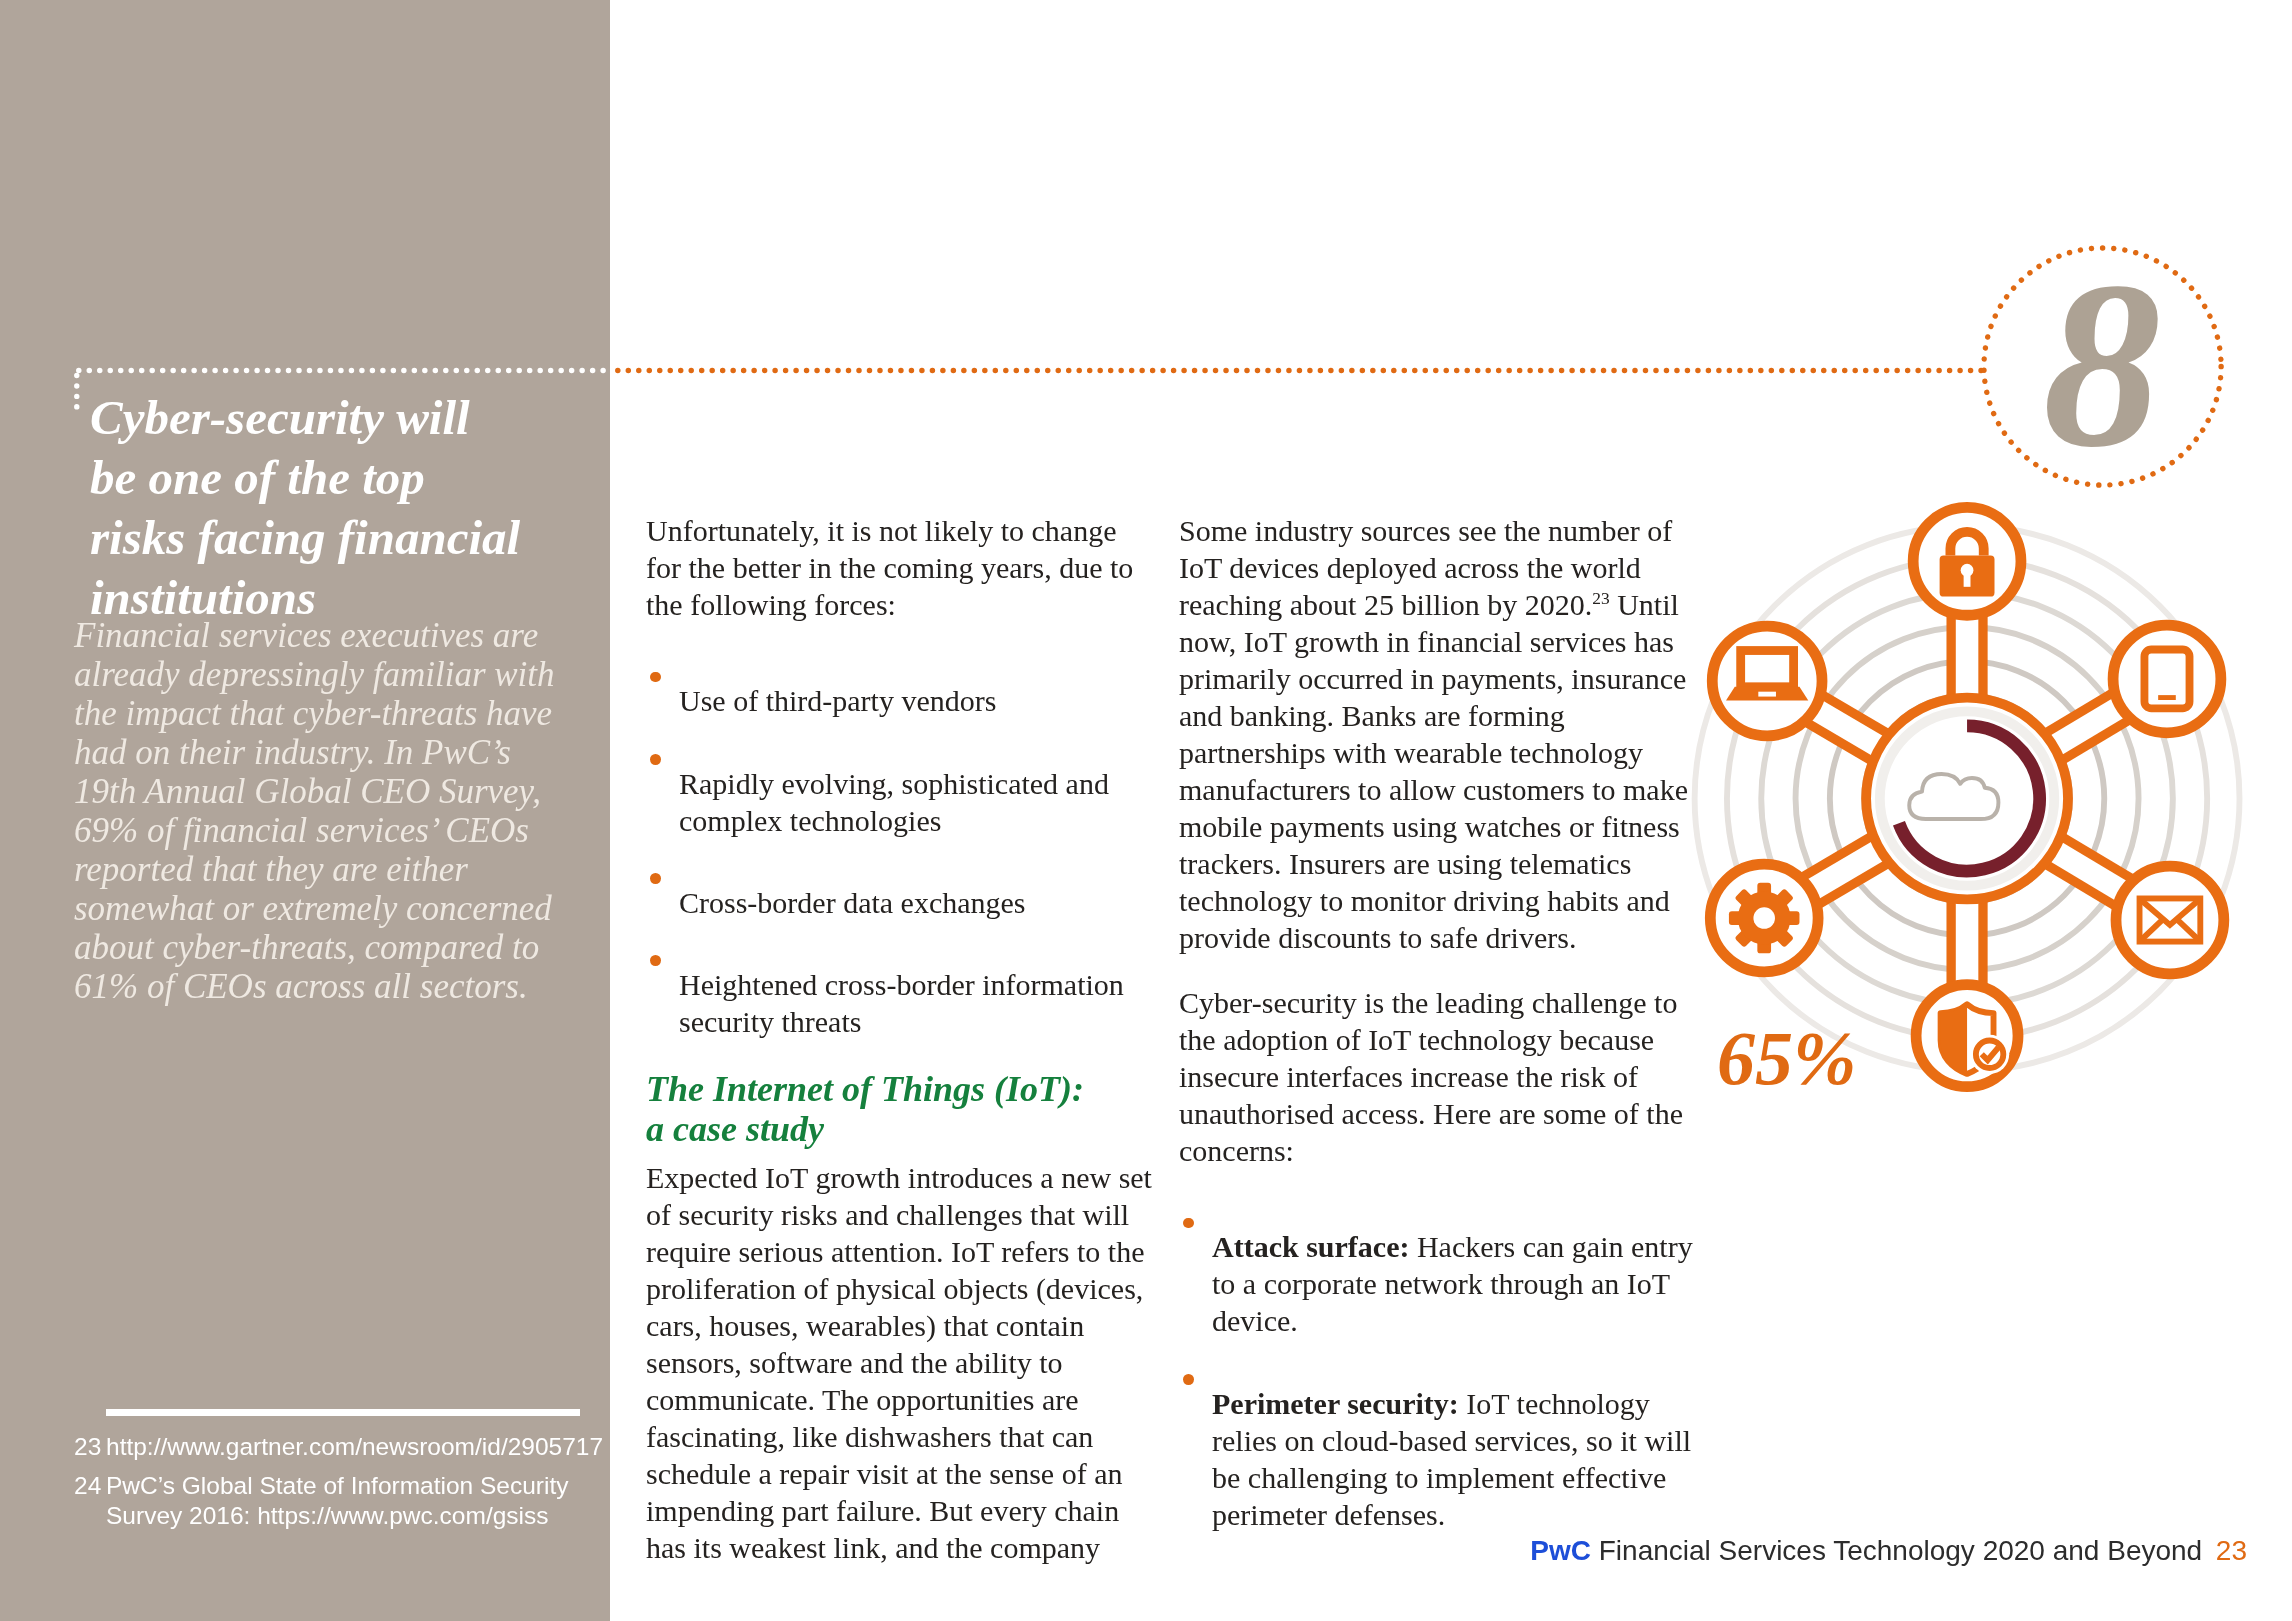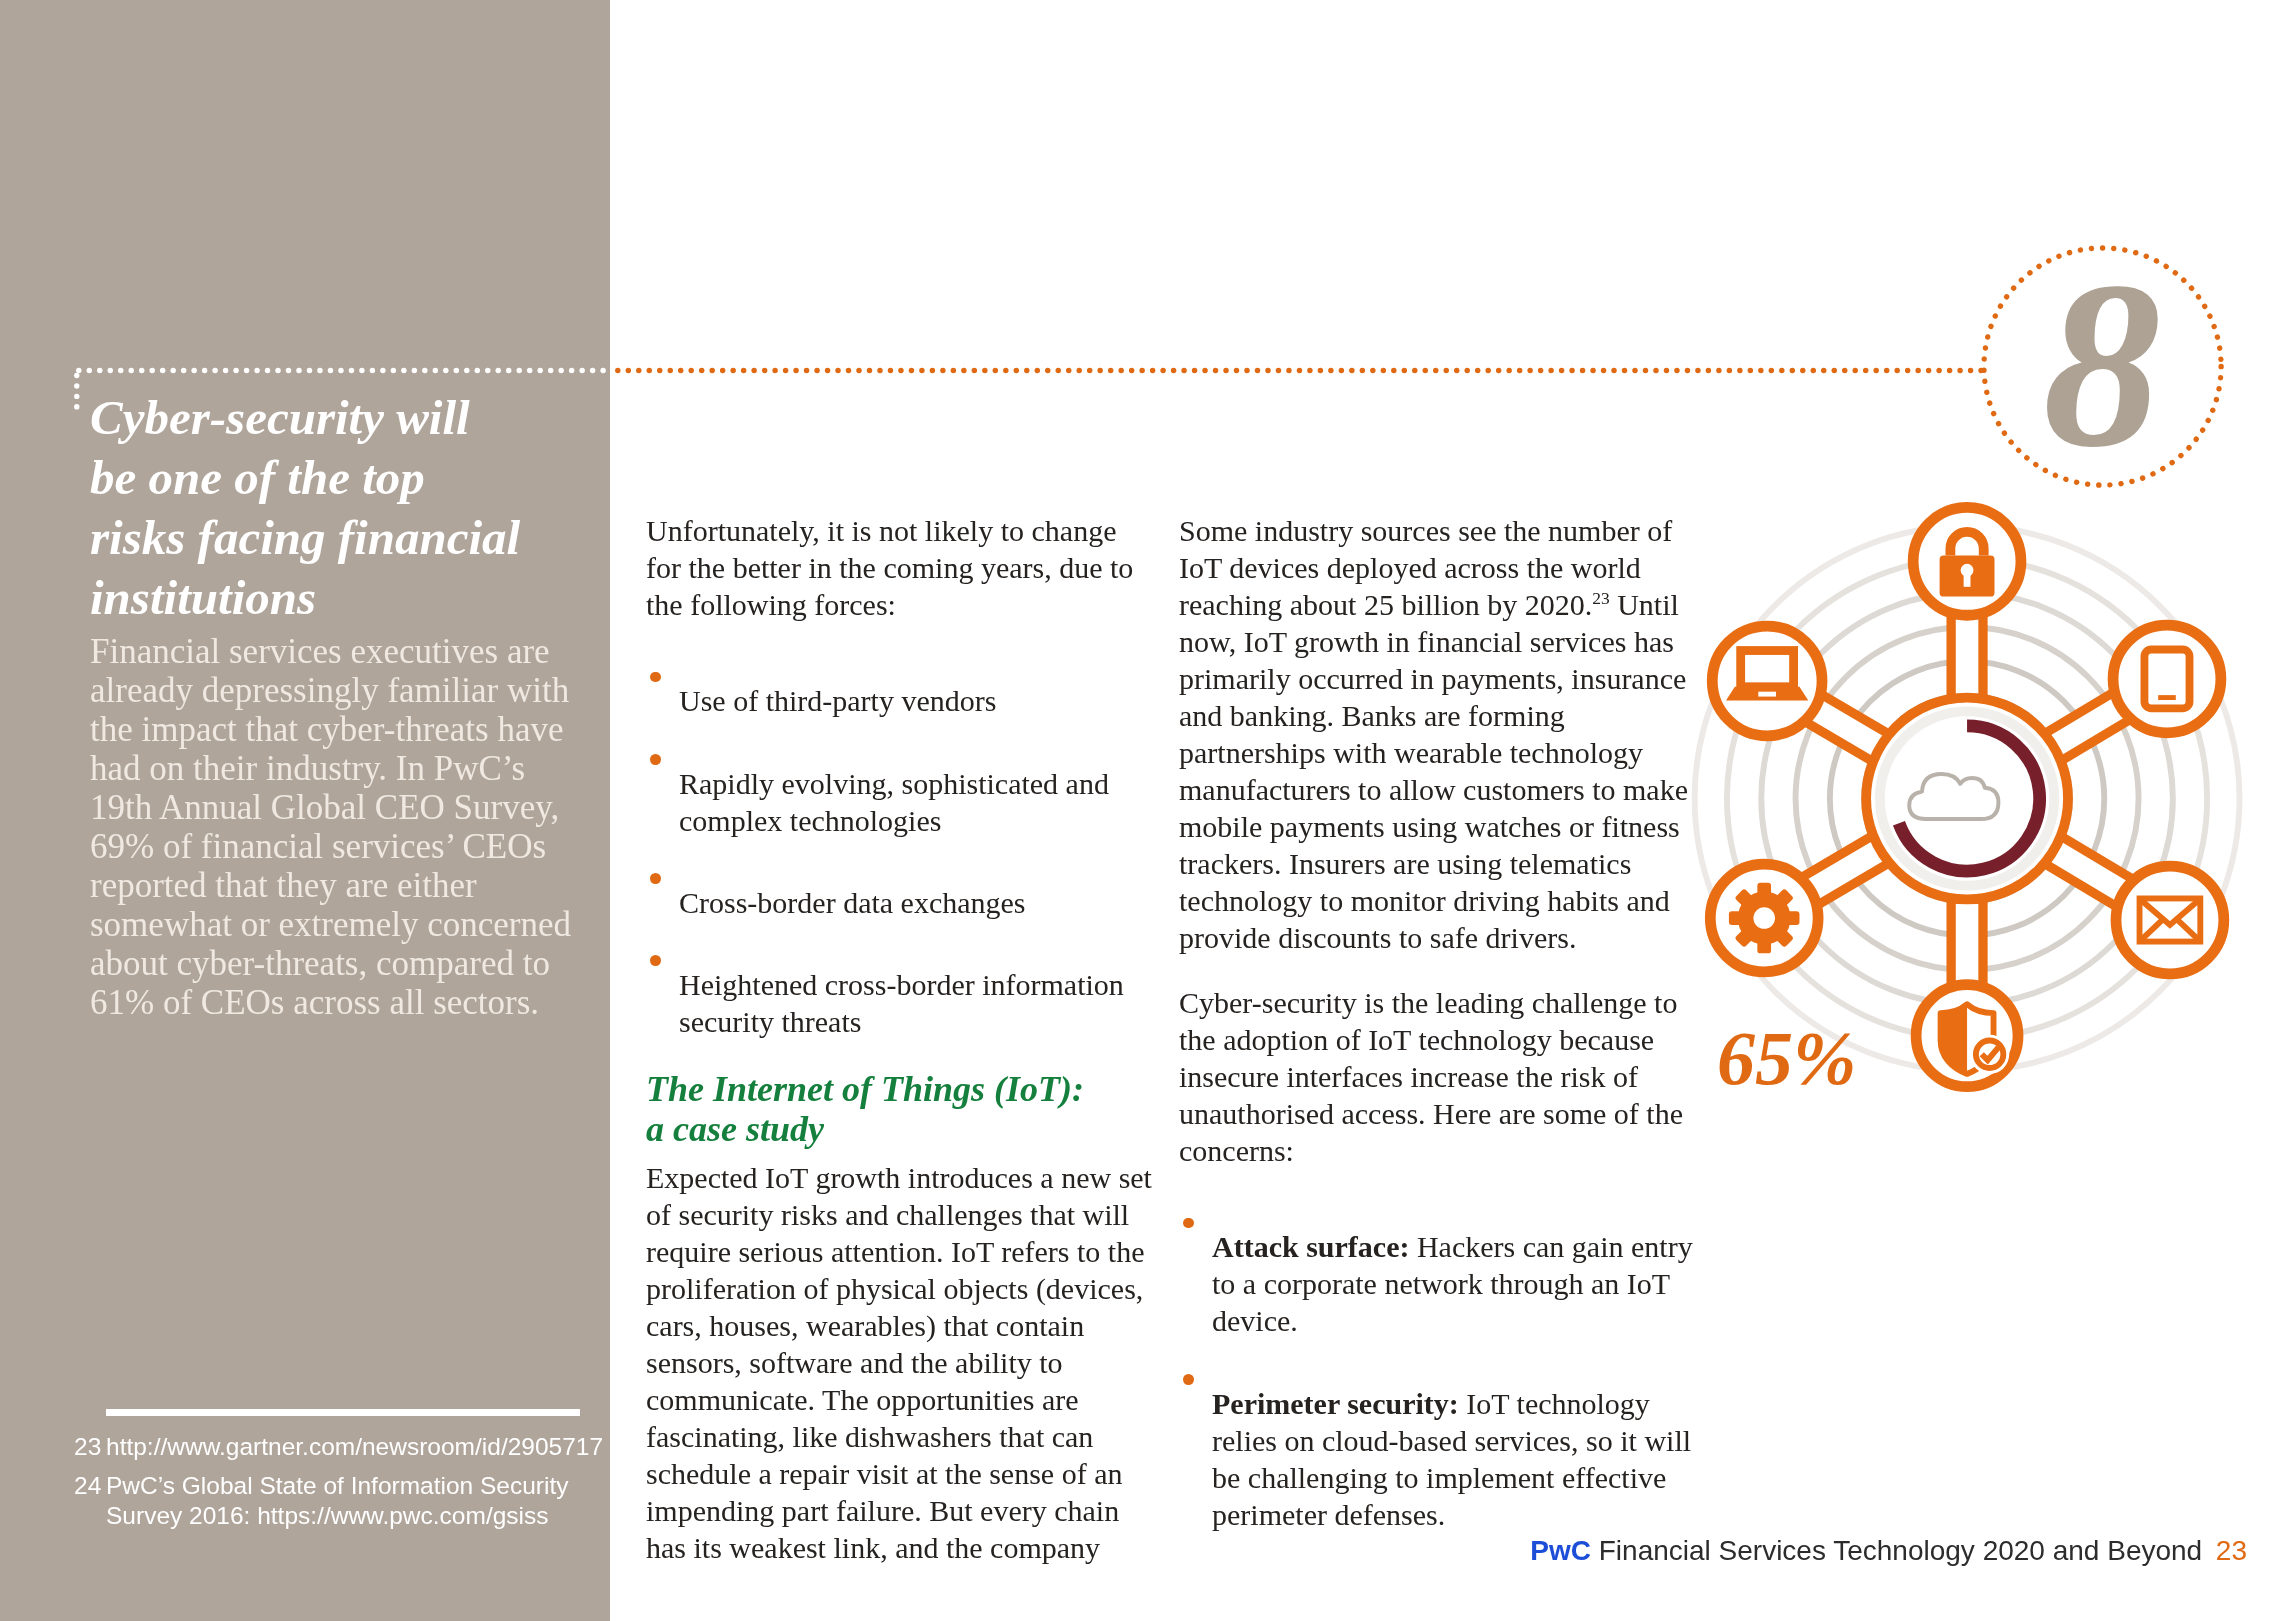--- a/index.html
+++ b/index.html
@@ -8,22 +8,22 @@
     background:#ffffff; font-family:"Liberation Serif", serif; color:#252220;
   }
   
   .sidebar{position:absolute;left:0;top:0;width:610px;height:1621px;background:#b0a59b;}
   .sb-heading{
     position:absolute;left:90px;top:388px;width:480px;margin:0;
     font-size:49px;line-height:60px;font-weight:bold;font-style:italic;color:#ffffff;
   }
   .sb-heading span{display:block;}
   .sb-intro{
-    position:absolute;left:74px;top:616px;width:495px;margin:16px;
-    font-size:35px;line-height:39px;color:#efe9e2;
+    position:absolute;left:74px;top:616px;width:495px;margin:0;
+    font-size:35px;line-height:39px;font-style:italic;color:#efe9e2;
   }
   .sb-foot{position:absolute;left:74px;top:1409px;width:510px;font-family:"Liberation Sans",sans-serif;color:#ffffff;}
   .fn-rule{height:6.9px;background:#ffffff;width:474px;margin:0 0 15.7px 32px;}
   .fn{display:flex;margin:0 0 9.8px 0;font-size:24.5px;line-height:30px;}
   .fn-num{width:32px;flex-shrink:0;text-align:left;}
   .fn-text{flex:1;}
   
   .overlay{position:absolute;left:0;top:0;pointer-events:none;}
   .badge-num{
     position:absolute;left:2001px;top:239px;width:202px;height:255px;

